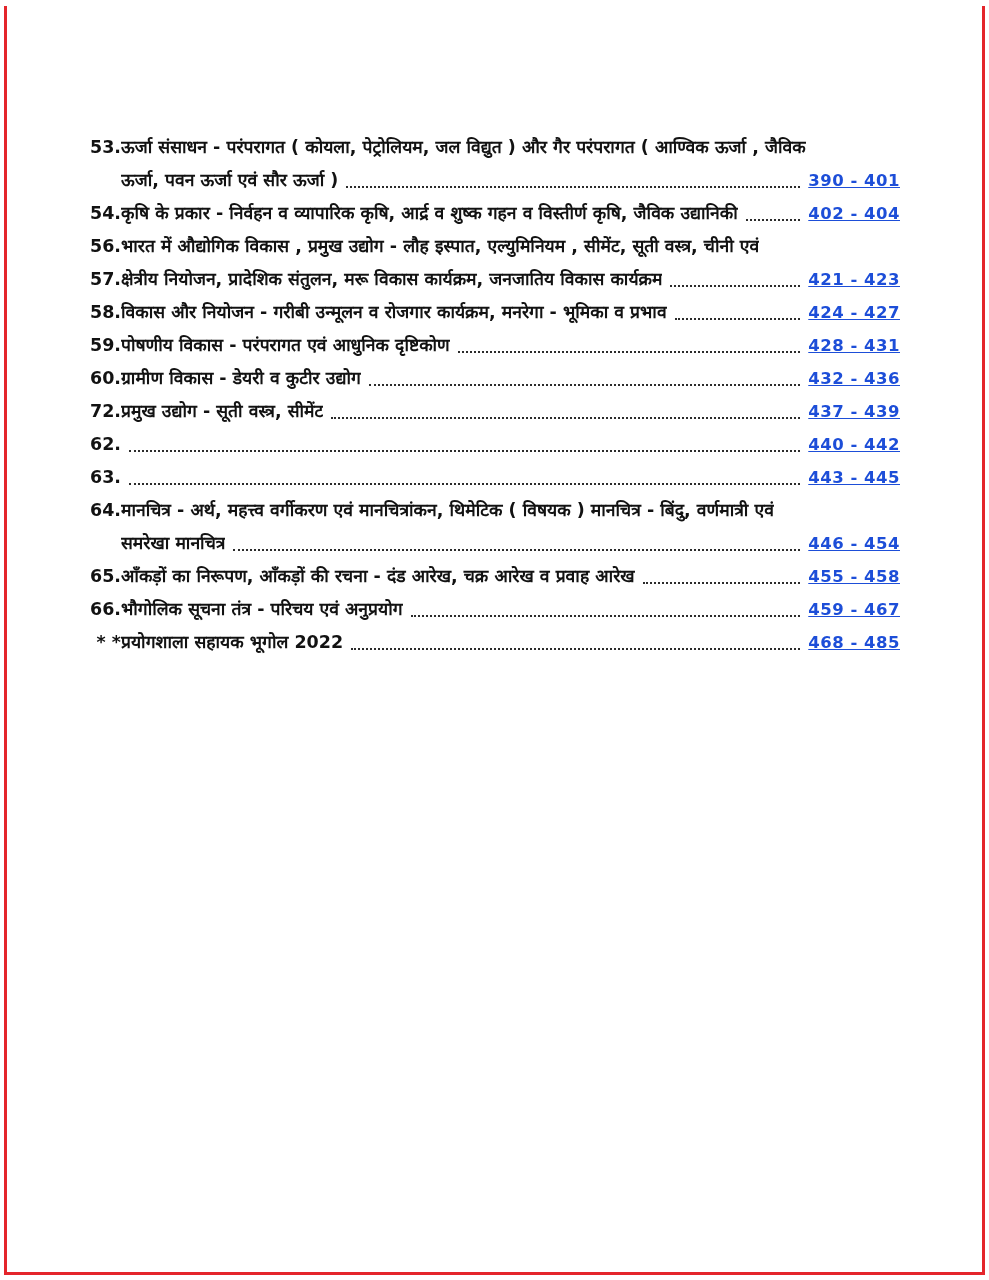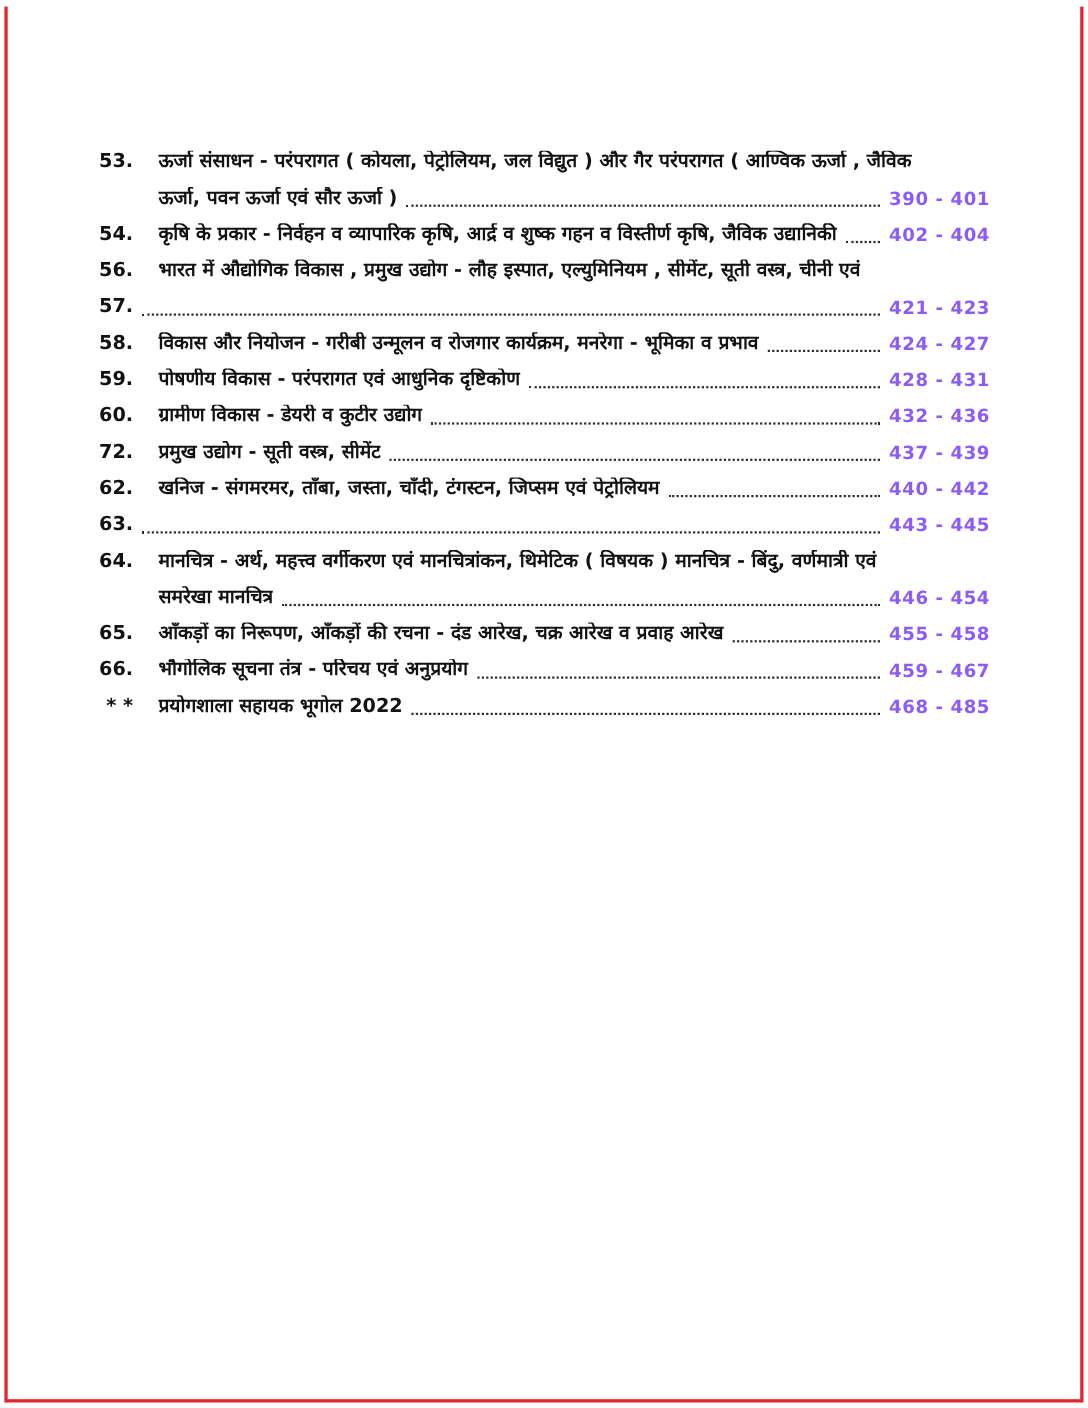--- a/index.html
+++ b/index.html
@@ -39,36 +39,36 @@
   }
   .num {
     flex: 0 0 33px;
     width: 33px;
     text-align: right;
   }
   .txt {
     white-space: nowrap;
     flex: 0 1 auto;
     overflow: hidden;
-    margin-left: 23px;
   }
   .dots {
     flex: 1 1 auto;
     min-width: 16px;
     border-bottom: 2px dotted #2b2b2b;
     margin: 0 8px 4px 8px;
     height: 0;
   }
   .pages {
     flex: 0 0 auto;
     min-width: 86px;
     text-align: right;
     font-size: 16.5px;
     letter-spacing: 0.5px;
-    color: #8b5cf6;
+    color: #1d4ed8;
+    text-decoration: underline;
   }
 </style>
 </head>
 <body>
 
 <div class="page">
   <div class="edge edge-left"></div>
   <div class="edge edge-right"></div>
   <div class="edge edge-bottom"></div>
   <div class="toc">
@@ -94,20 +94,21 @@
       </div>
       <div class="entry">
         <div class="line">
           <span class="num">56.</span>
           <span class="txt">भारत में औद्योगिक विकास , प्रमुख उद्योग - लौह इस्पात, एल्युमिनियम , सीमेंट, सूती वस्त्र, चीनी एवं</span>
         </div>
       </div>
       <div class="entry">
         <div class="line">
           <span class="num">57.</span>
+          <span class="txt">क्षेत्रीय नियोजन, प्रादेशिक संतुलन, मरू विकास कार्यक्रम, जनजातिय विकास कार्यक्रम</span>
           <span class="dots"></span>
           <span class="pages">421 - 423</span>
         </div>
       </div>
       <div class="entry">
         <div class="line">
           <span class="num">58.</span>
           <span class="txt">विकास और नियोजन - गरीबी उन्मूलन व रोजगार कार्यक्रम, मनरेगा - भूमिका व प्रभाव</span>
           <span class="dots"></span>
           <span class="pages">424 - 427</span>
@@ -133,21 +134,20 @@
         <div class="line">
           <span class="num">72.</span>
           <span class="txt">प्रमुख उद्योग - सूती वस्त्र, सीमेंट</span>
           <span class="dots"></span>
           <span class="pages">437 - 439</span>
         </div>
       </div>
       <div class="entry">
         <div class="line">
           <span class="num">62.</span>
-          <span class="txt">खनिज - संगमरमर, ताँबा, जस्ता, चाँदी, टंगस्टन, जिप्सम एवं पेट्रोलियम</span>
           <span class="dots"></span>
           <span class="pages">440 - 442</span>
         </div>
       </div>
       <div class="entry">
         <div class="line">
           <span class="num">63.</span>
           <span class="dots"></span>
           <span class="pages">443 - 445</span>
         </div>

